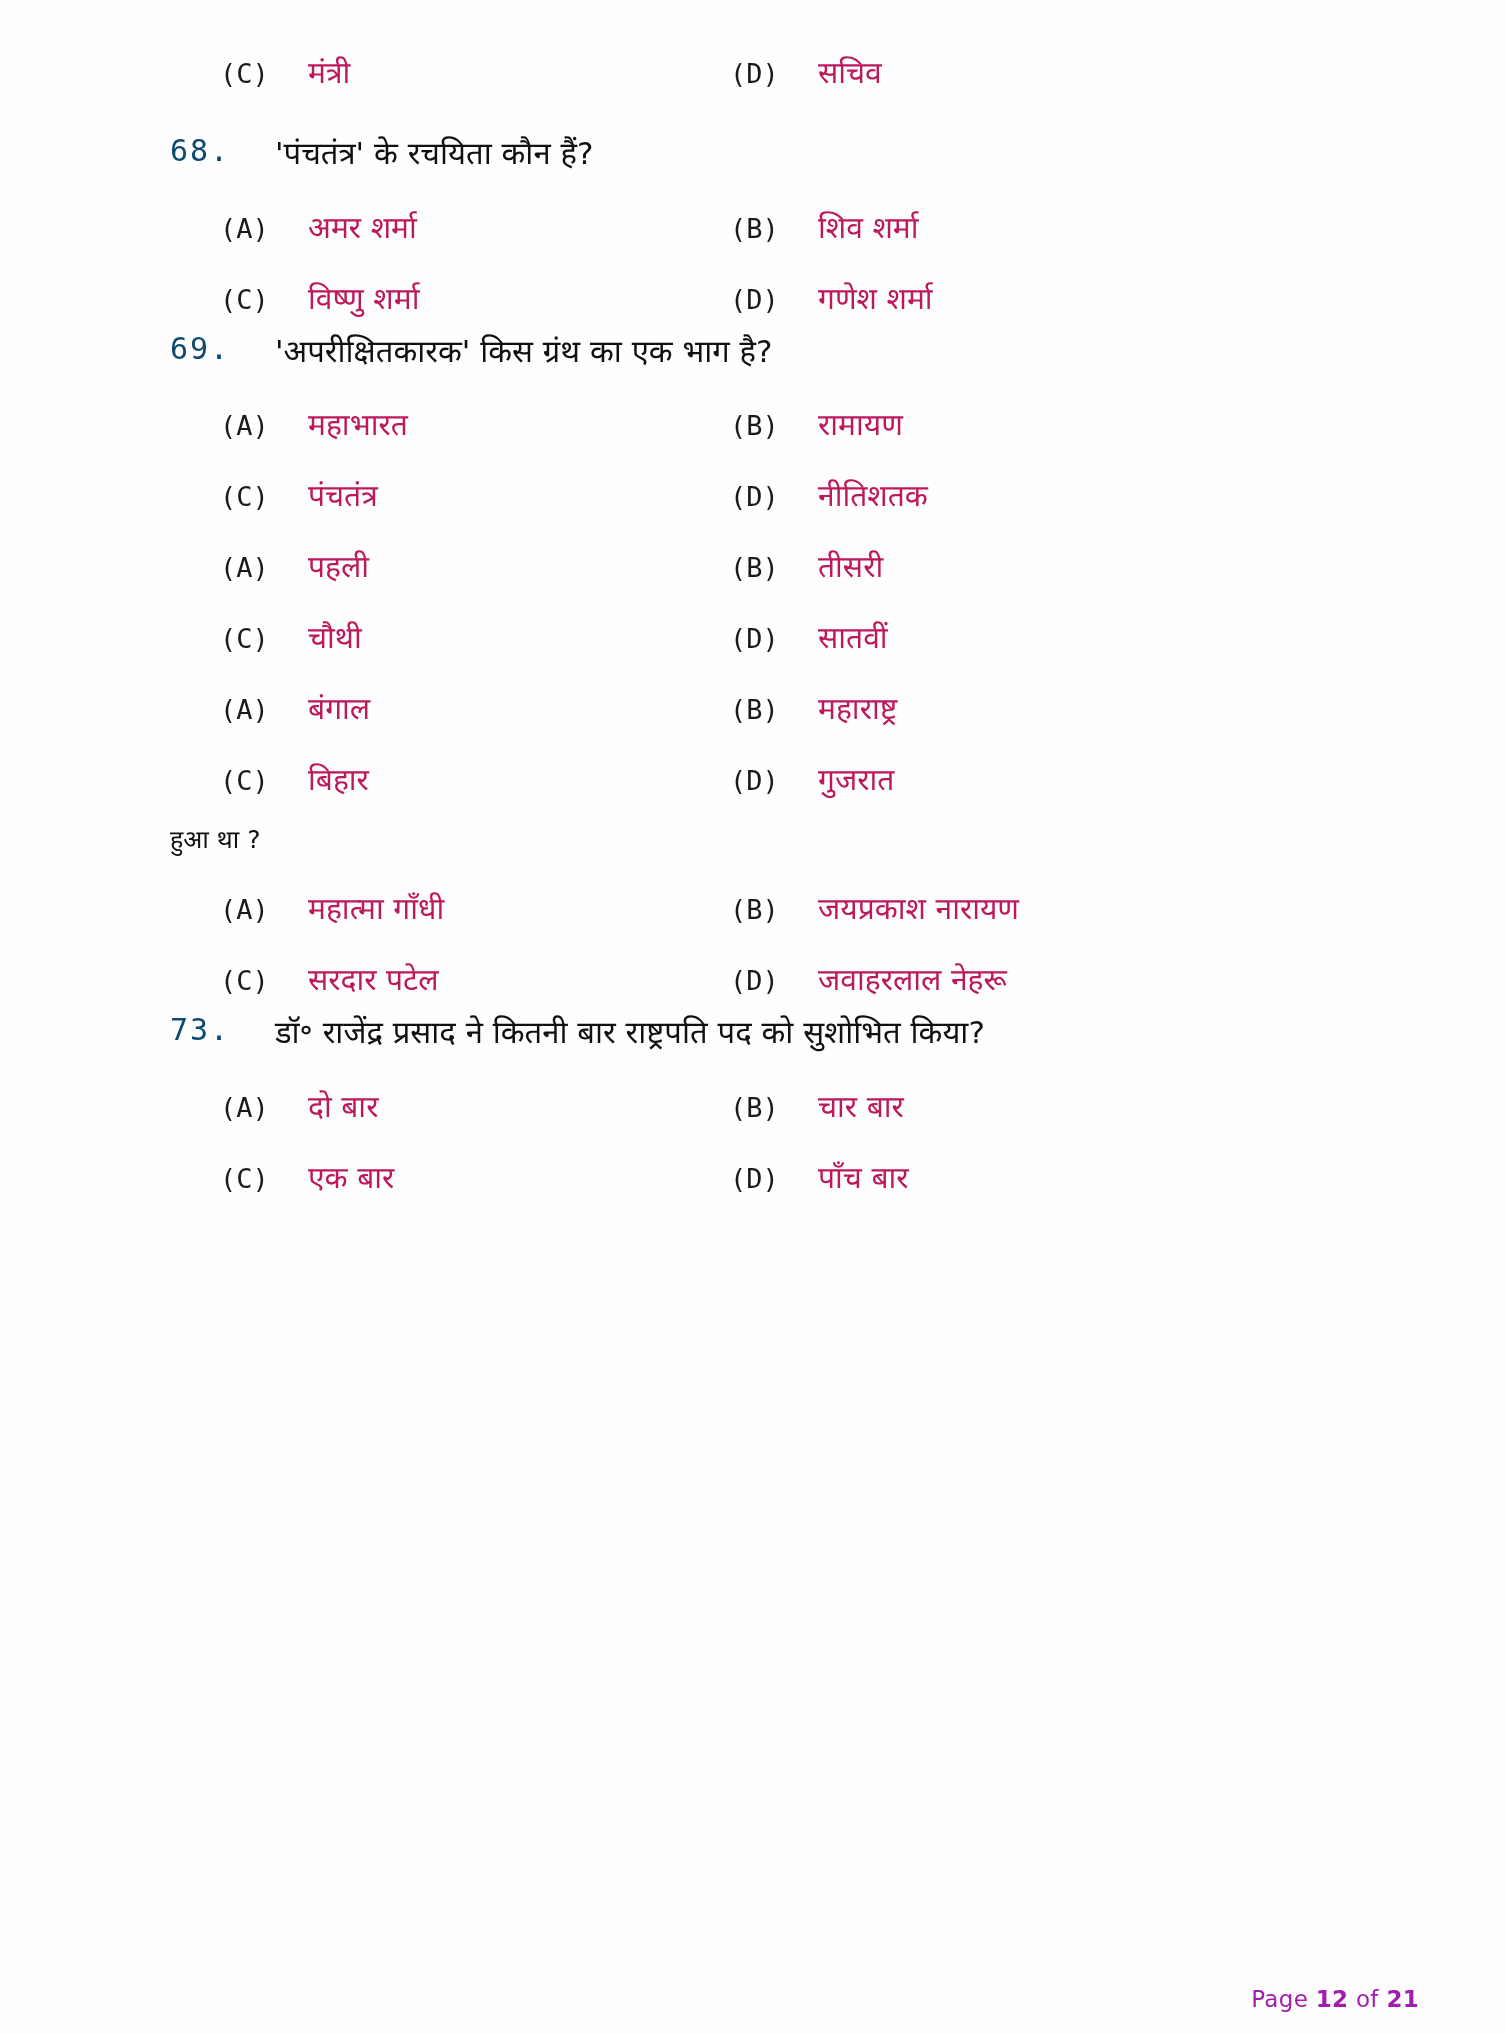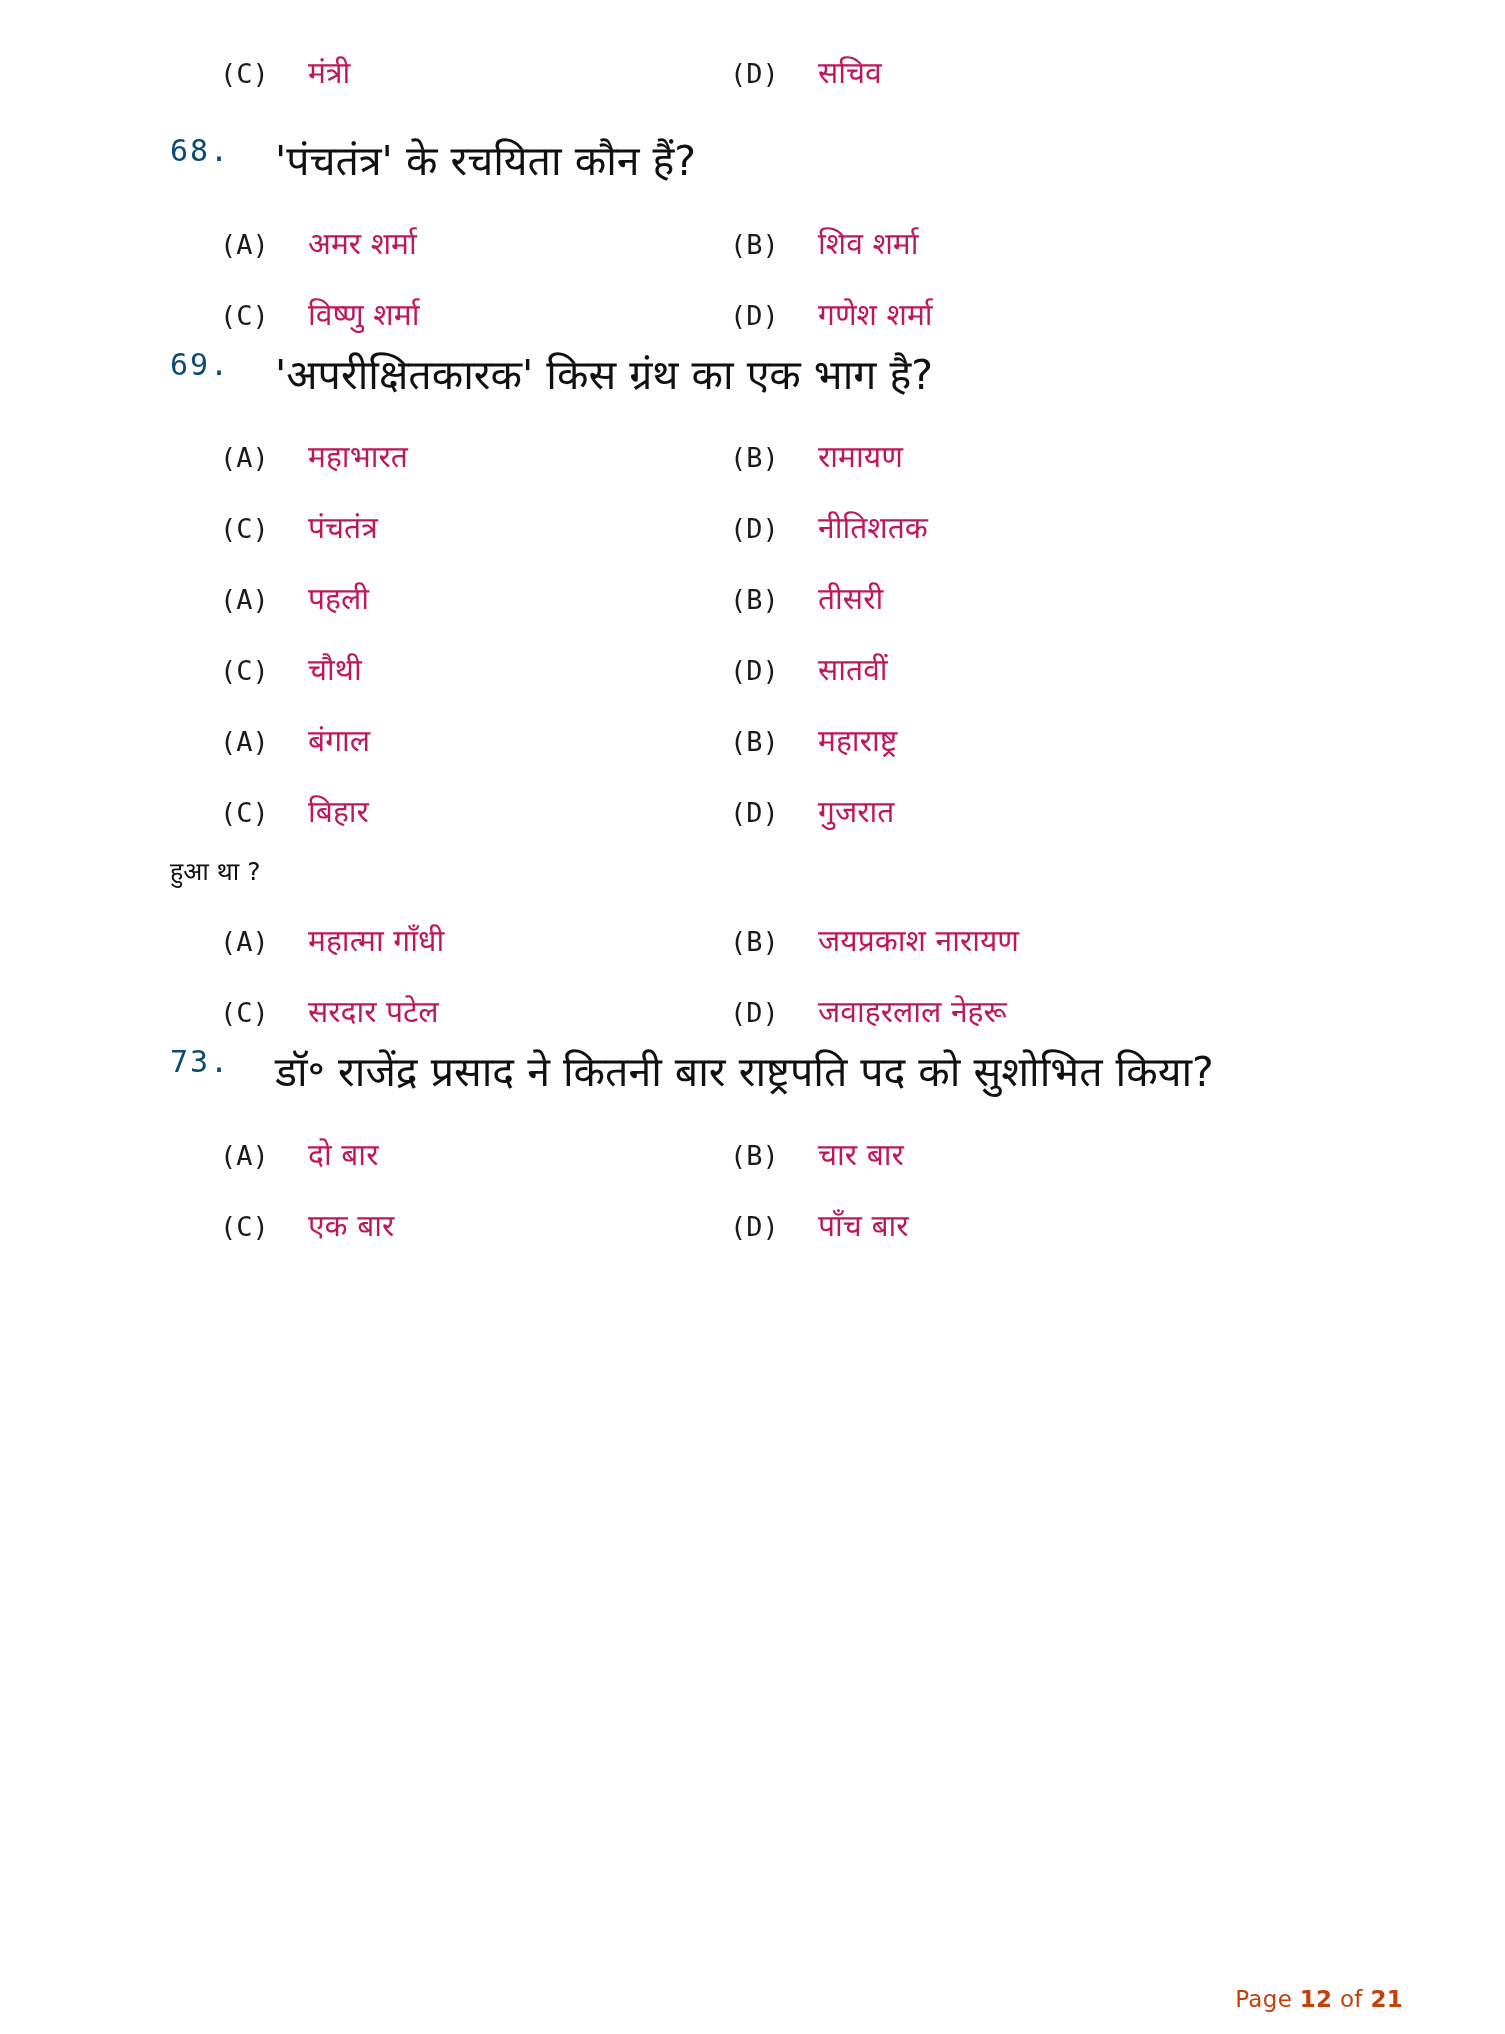--- a/index.html
+++ b/index.html
@@ -43,21 +43,21 @@
   .q-num {
     flex: 0 0 105px;
     font-family: "DejaVu Sans Mono", "Liberation Mono", monospace;
     font-size: 30px;
     letter-spacing: 2px;
     color: #0c4a6e;
     padding-top: 4px;
   }
   .q-text {
     flex: 1 1 auto;
-    font-size: 41px;
+    font-size: 31px;
     line-height: 1.60;
     color: #101010;
     font-family: "DejaVu Sans", "Liberation Sans", sans-serif;
   }
   .q-text-cont {
     font-size: 25px;
     line-height: 1.60;
     color: #101010;
     font-family: "DejaVu Sans", "Liberation Sans", sans-serif;
     margin: 18px 0 0 0;
@@ -89,25 +89,25 @@
     font-family: "DejaVu Sans", "Liberation Sans", sans-serif;
     margin-left: 14px;
   }
 
   
   .top-orphan { margin-top: 10px; margin-bottom: 34px; }
 
   
   .footer {
     position: absolute;
-    right: 102px;
+    right: 86px;
     bottom: 22px;
     font-family: "DejaVu Sans", "Liberation Sans", sans-serif;
     font-size: 23px;
-    color: #c2410c;
+    color: #a21caf;
     letter-spacing: 0.3px;
   }
   .footer .strong { font-weight: bold; }
   .footer .thin { font-weight: normal; }
 </style>
 </head>
 <body>
 
 <div class="page">
   <div class="sheet">

